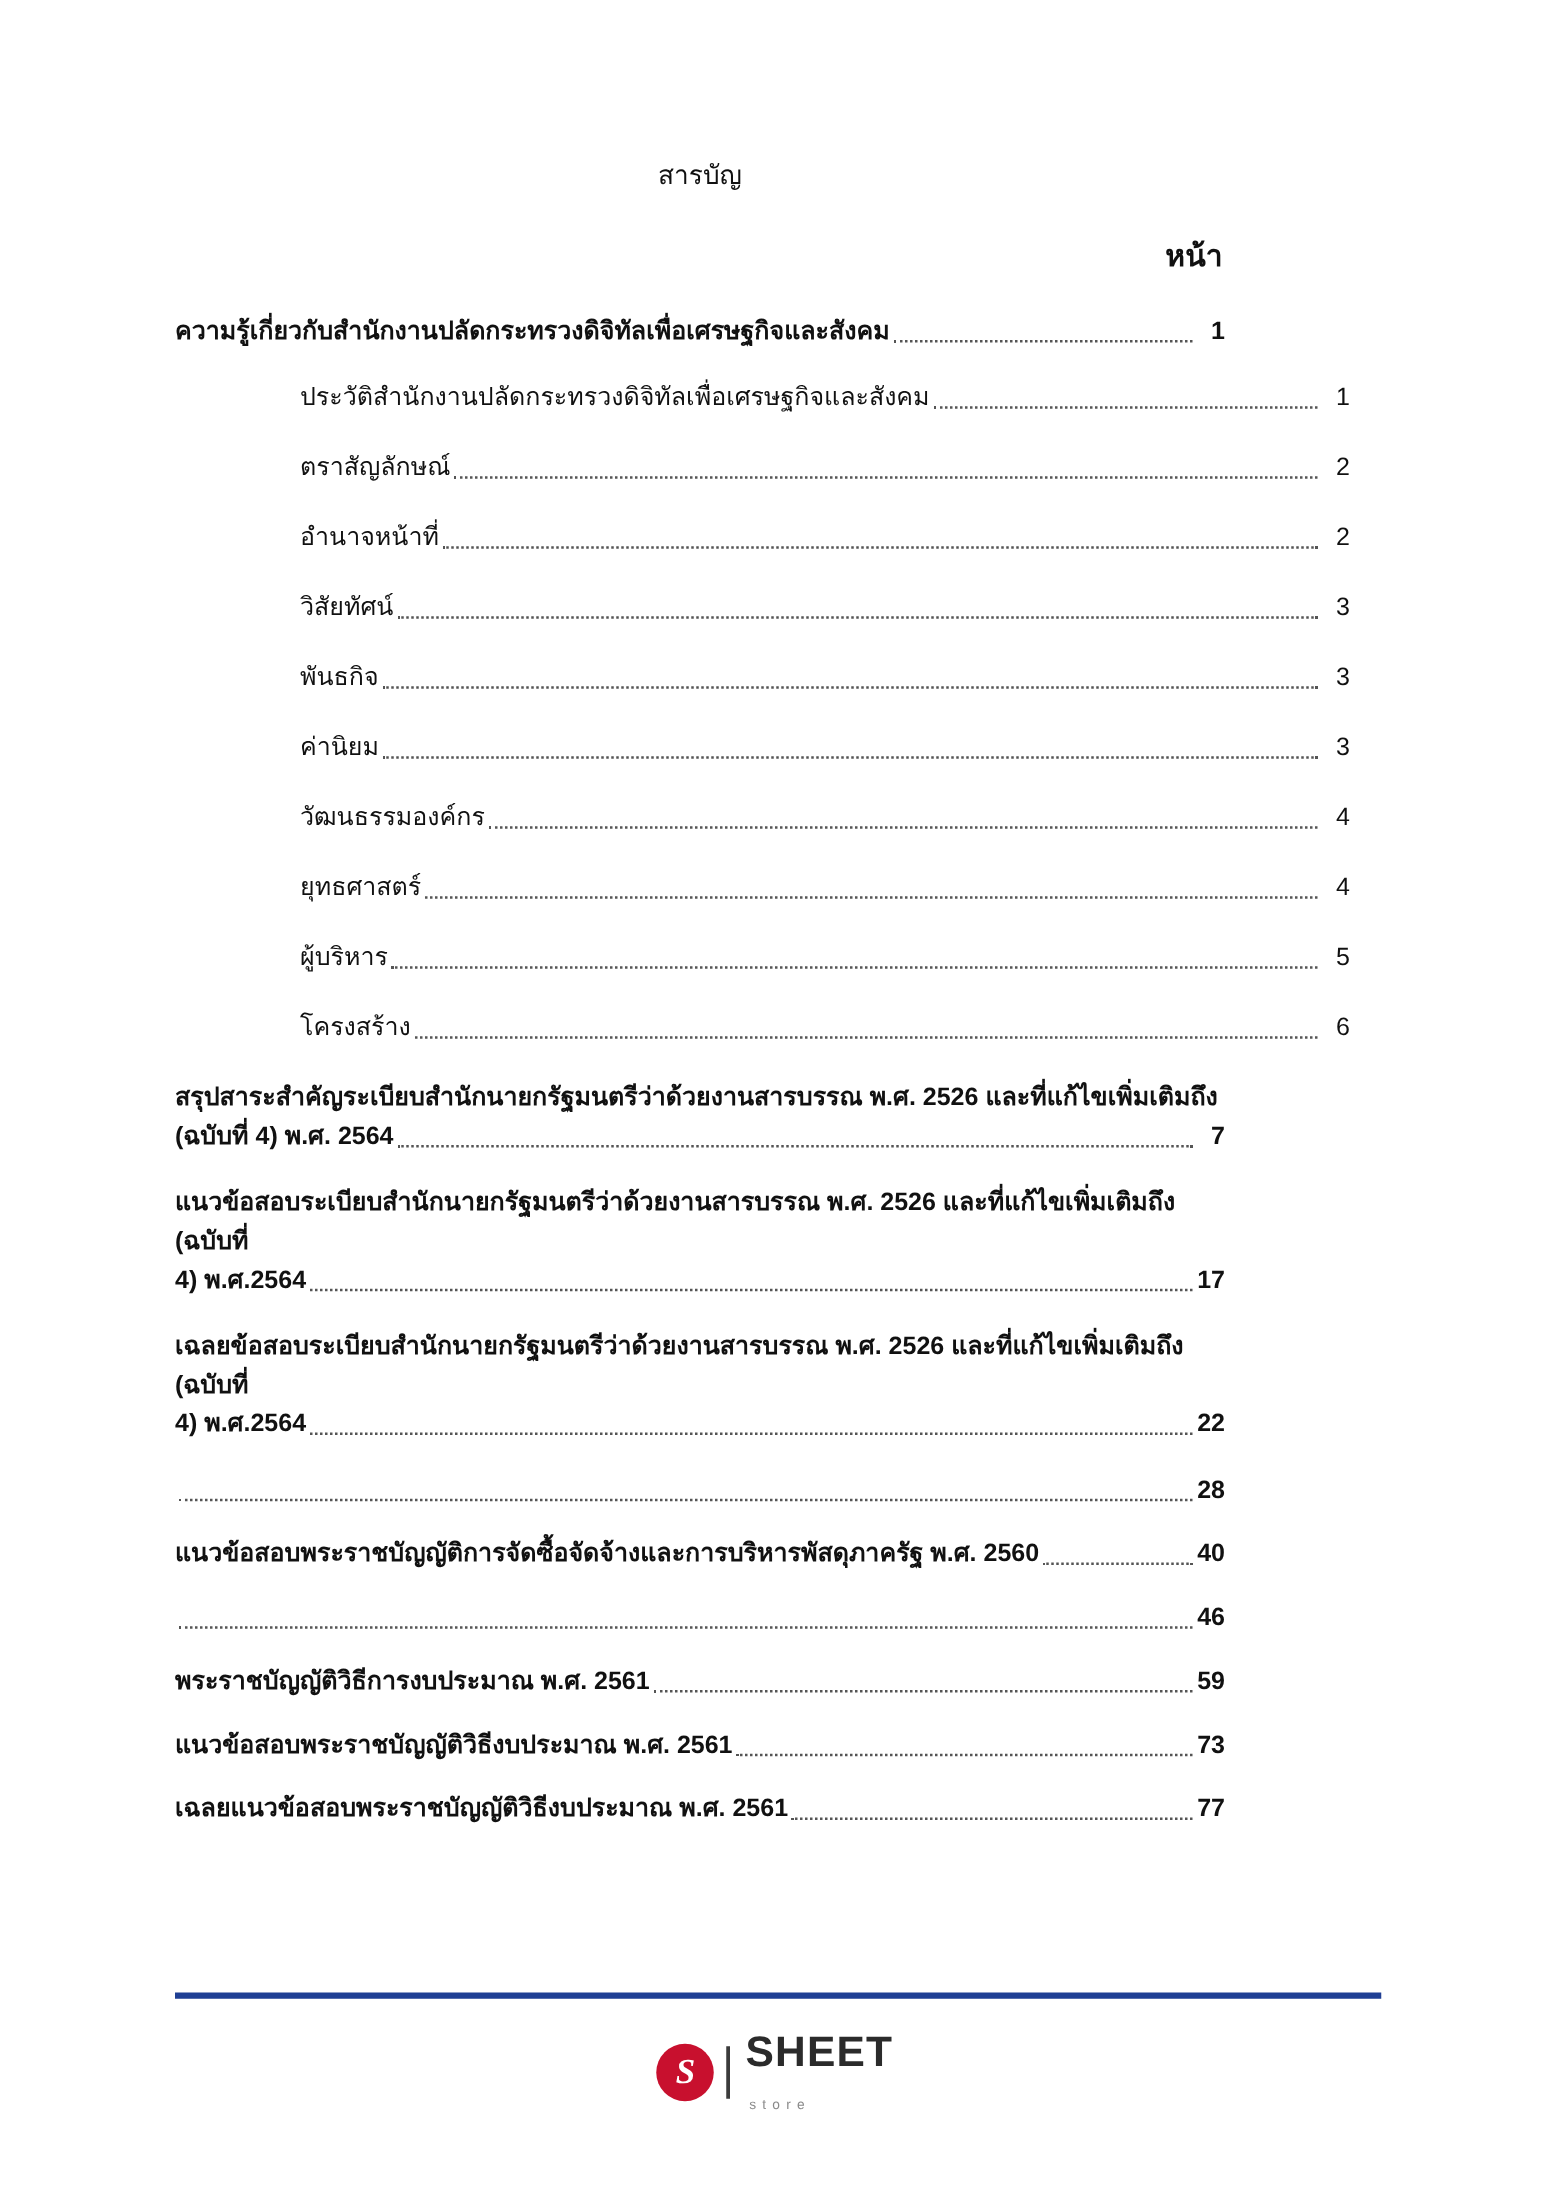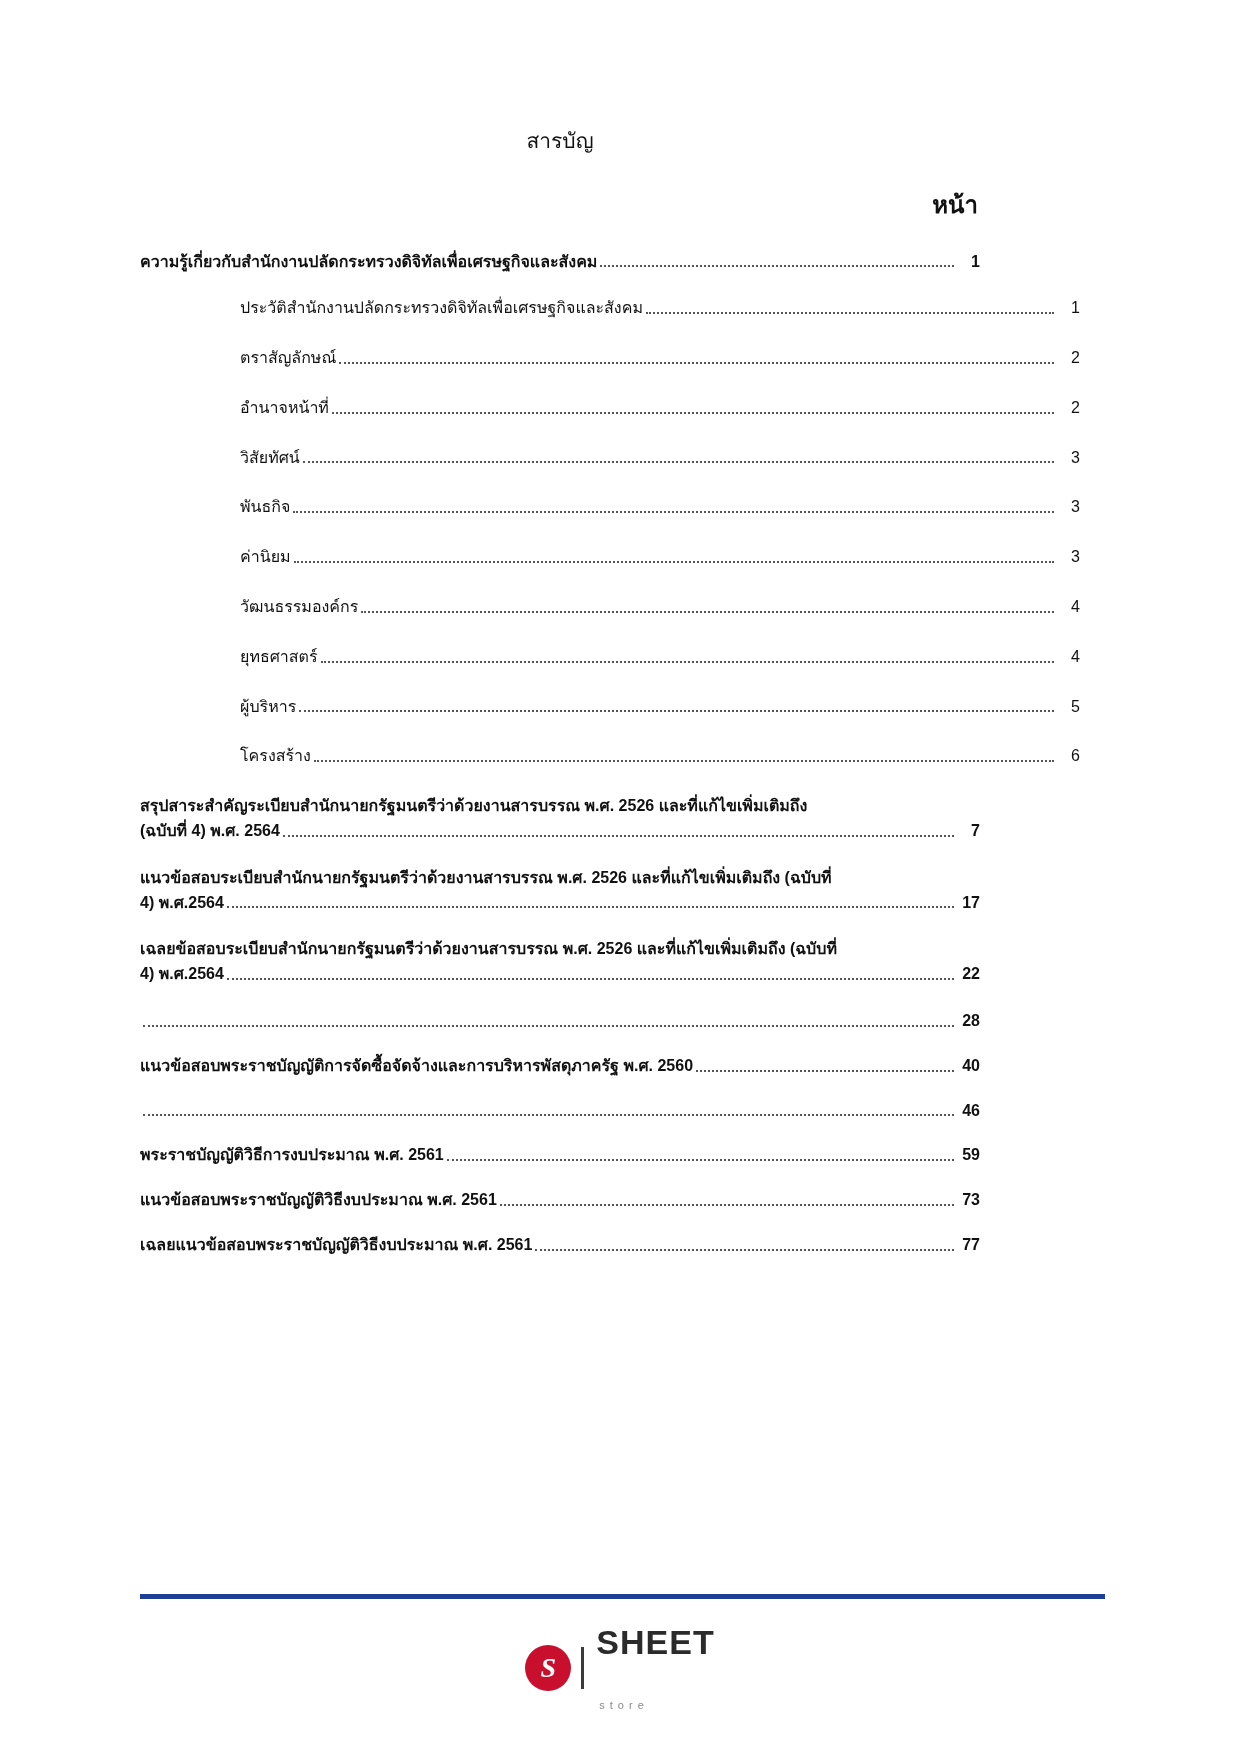--- a/index.html
+++ b/index.html
@@ -41,21 +41,21 @@
     font-size: 24px;
     font-weight: bold;
     margin-bottom: 26px;
     padding-right: 2px;
   }
   .toc-row {
     display: flex;
     align-items: flex-end;
     width: 100%;
     margin-bottom: 24px;
-    font-size: 16px;
+    font-size: 20px;
     line-height: 1.55;
     justify-content: space-between;
   }
   .toc-row.level1 {
     font-weight: bold;
     margin-bottom: 22px;
   }
   .toc-row.level2 {
     padding-left: 100px;
     font-weight: normal;
@@ -132,33 +132,32 @@
     width: 3px;
     height: 42px;
     background: #3b3b3b;
     margin-right: 12px;
   }
   .logo-text {
     display: flex;
     flex-direction: column;
     justify-content: center;
     line-height: 1;
-    gap: 38px;
   }
   .logo-sheet {
     font-size: 34px;
     font-weight: bold;
     letter-spacing: 1px;
     color: #2b2b2b;
   }
   .logo-store {
     font-size: 11px;
     letter-spacing: 5px;
     color: #8a8a8a;
-    margin-top: 3px;
+    margin-top: 20px;
     margin-left: 3px;
   }
 </style>
 </head>
 <body>
 
 <div class="page">
 
   <div class="content">
 

